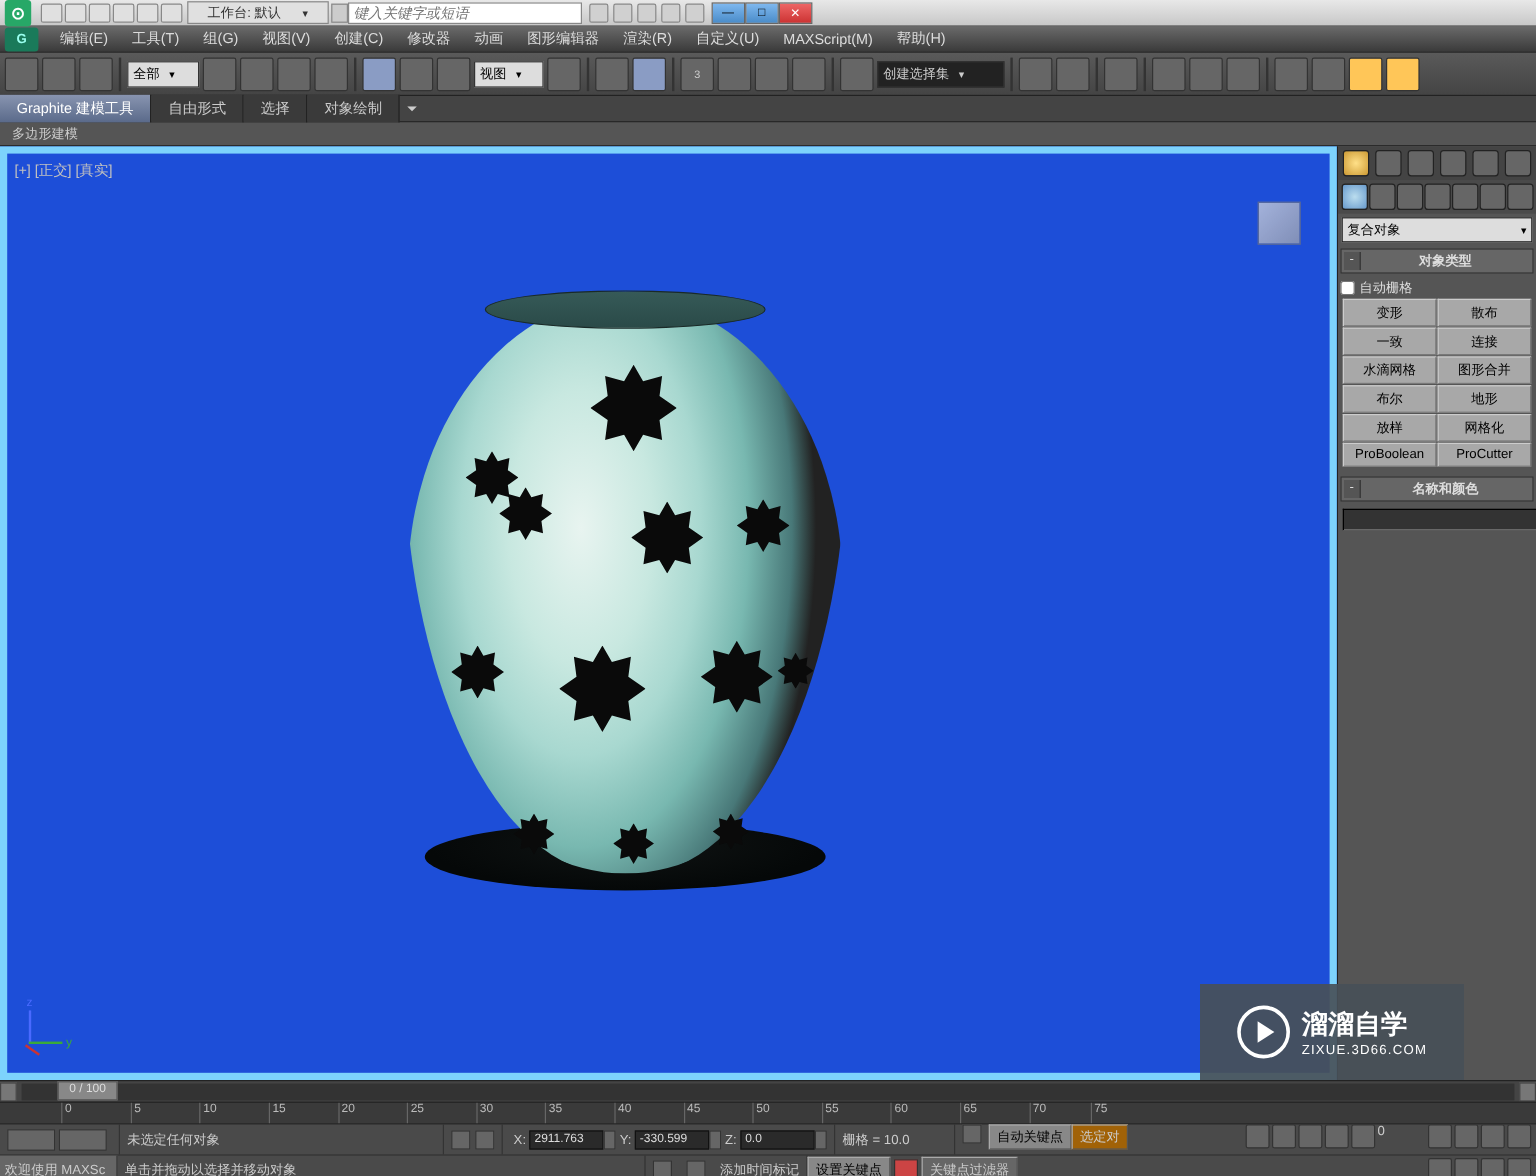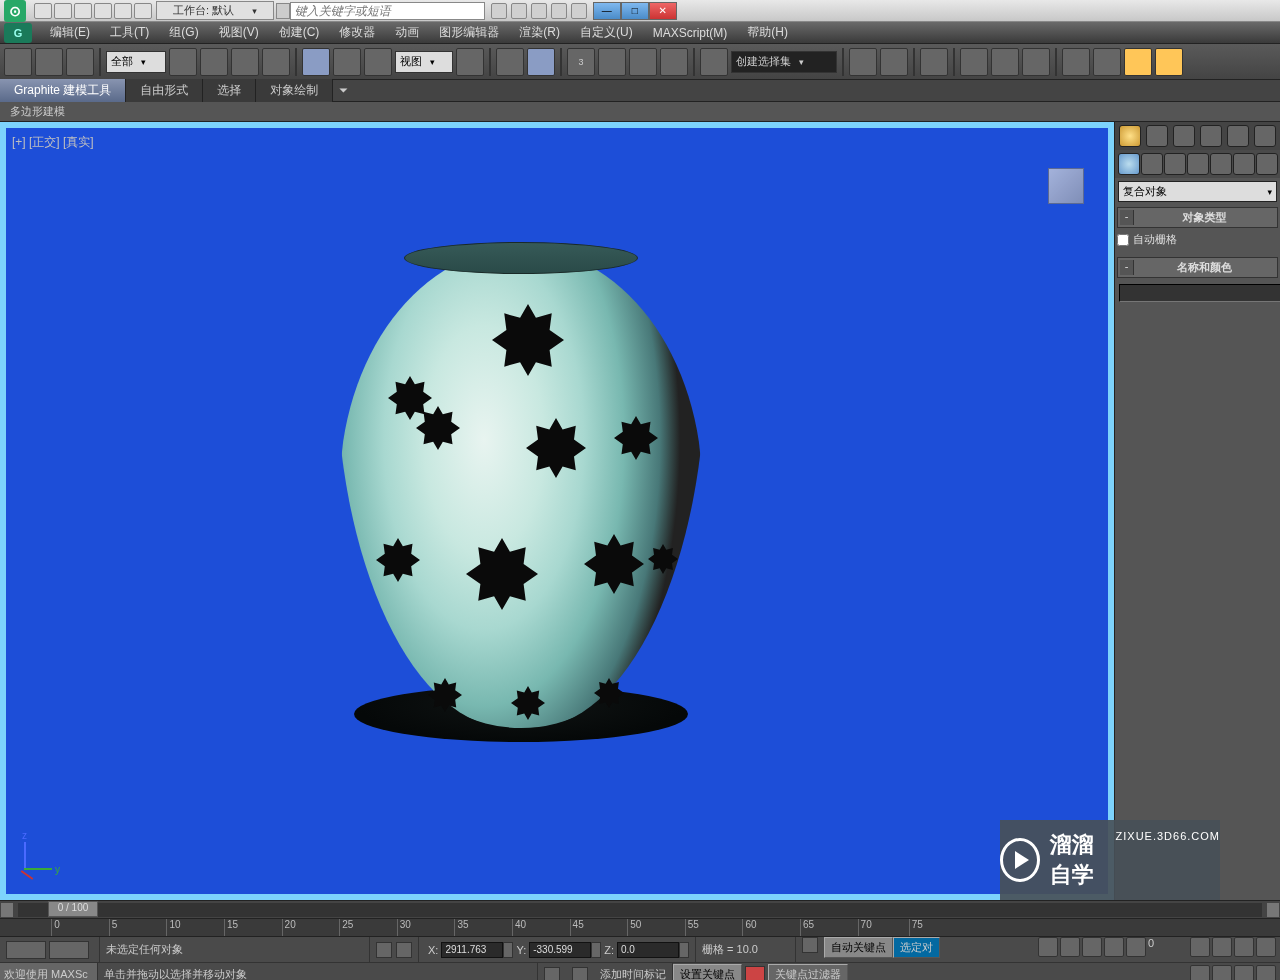--- a/index.html
+++ b/index.html
@@ -111,21 +111,21 @@
 .status-right{display:flex;margin-left:auto;gap:2px;padding-right:4px;}
 .status-right .sb{width:20px;height:20px;background:#666;border:1px solid #333;border-radius:2px;}
 
 .statusbar2 { height: 24px; background: #4a4a4a; display: flex; align-items: center; color: #ccc; font-size: 11px; border-top:1px solid #333; }
 .welcome { width: 98px; background:#666; height:100%; display:flex;align-items:center;padding:0 4px;border-right:1px solid #333; }
 
 
 .watermark { position: absolute; right: 60px; bottom: 80px; width: 220px; height: 80px; background: rgba(72,80,88,0.92); display:flex;align-items:center;justify-content:center;gap:10px;color:#fff; }
 .watermark .play{width:44px;height:44px;border:3px solid #fff;border-radius:50%;display:flex;align-items:center;justify-content:center;}
 .watermark .play::after{content:"";border-left:14px solid #fff;border-top:9px solid transparent;border-bottom:9px solid transparent;margin-left:4px;}
-.watermark .txt{display:flex;flex-direction:row;}
+.watermark .txt{display:flex;flex-direction:column;}
 .watermark .t1{font-size:22px;font-weight:bold;}
 .watermark .t2{font-size:11px;letter-spacing:1px;}
 </style>
 </head>
 <body>
 
 <div class="titlebar">
   <div class="app-icon">⊙</div>
   <div class="qat">
     <div class="btn"></div>
@@ -297,20 +297,34 @@
     <div class="cmd-dd">复合对象</div>
 
     <div class="rollout-hdr">
         <div class="toggle">-</div>
         <div class="t">对象类型</div>
       </div>
     <div class="auto-grid">
         <input type="checkbox" style="">
         <span>自动栅格</span>
       </div>
+    <div class="obj-grid">
+      <div class="obj-btn">变形</div>
+      <div class="obj-btn">散布</div>
+      <div class="obj-btn">一致</div>
+      <div class="obj-btn">连接</div>
+      <div class="obj-btn">水滴网格</div>
+      <div class="obj-btn">图形合并</div>
+      <div class="obj-btn">布尔</div>
+      <div class="obj-btn">地形</div>
+      <div class="obj-btn">放样</div>
+      <div class="obj-btn">网格化</div>
+      <div class="obj-btn">ProBoolean</div>
+      <div class="obj-btn">ProCutter</div>
+    </div>
 
     <div class="rollout-hdr" style="margin-top:8px">
         <div class="toggle">-</div>
         <div class="t">名称和颜色</div>
       </div>
     <div class="name-color">
       <div class="name-input">
         <input type="text" style="">
 
       </div>
@@ -361,21 +375,21 @@
     <label>Y:</label>
     <div class="cv">-330.599</div>
       <div class="spin"></div>
     <label>Z:</label>
     <div class="cv">0.0</div>
       <div class="spin"></div>
   </div>
   <div class="status-seg" style="width:100px">栅格 = 10.0</div>
   <div style="width:16px;height:16px;background:#666;border:1px solid #333;margin:0 6px"></div>
   <div class="key-btn">自动关键点</div>
-  <div class="key-btn" style="background:#0369a1;color:#ccc">选定对</div>
+  <div class="key-btn" style="background:#a16207;color:#ccc">选定对</div>
   <div class="status-right">
     <div class="sb"></div>
     <div class="sb"></div>
     <div class="sb"></div>
     <div class="sb"></div>
     <div class="sb"></div>
     <div class="cv" style="width:40px">0</div>
     <div class="sb"></div>
     <div class="sb"></div>
     <div class="sb"></div>

